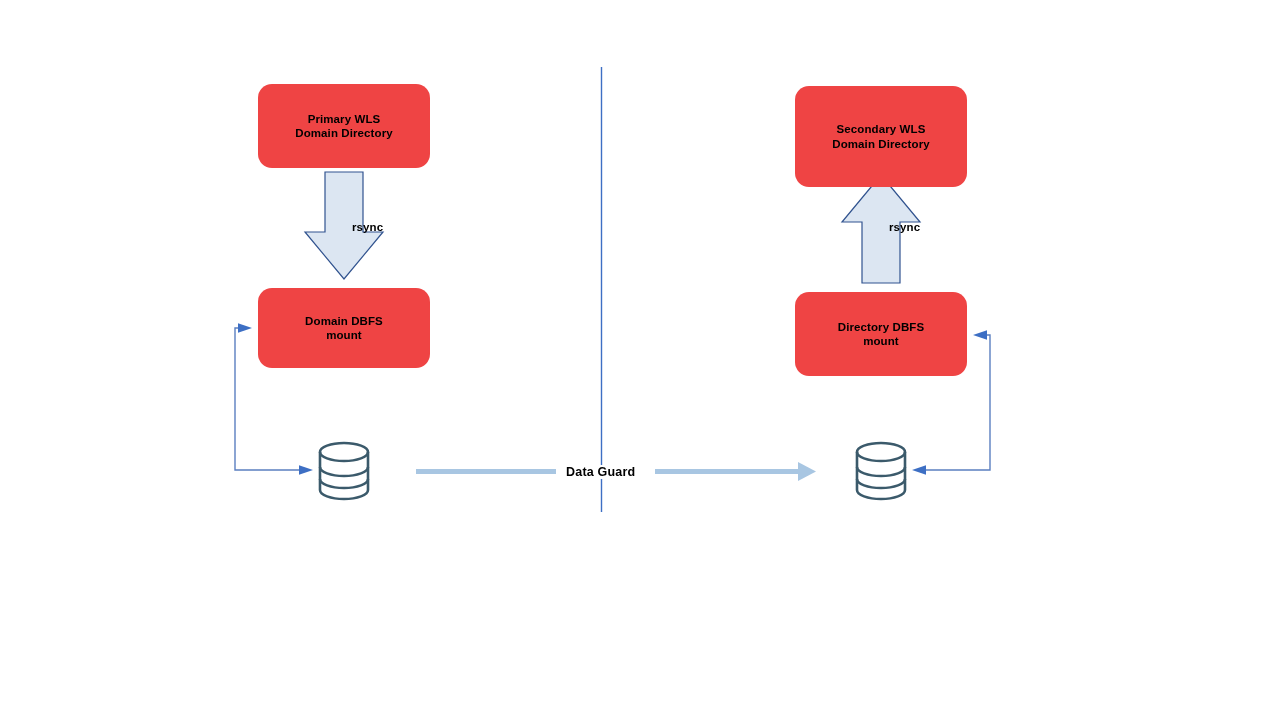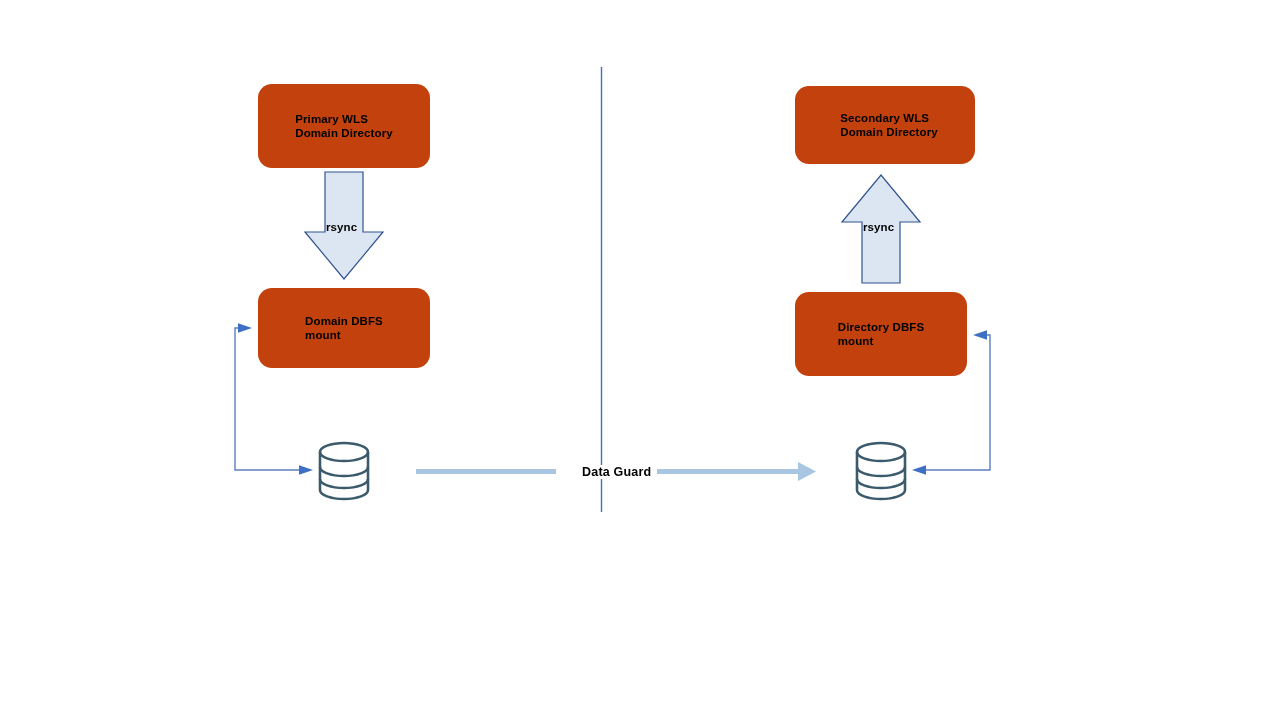--- a/index.html
+++ b/index.html
@@ -20,51 +20,51 @@
   }
   .svg-layer {
     position: absolute;
     left: 0;
     top: 0;
     width: 1280px;
     height: 720px;
   }
   .node-box {
     position: absolute;
-    background: #c2410c;
+    background: #ef4444;
     border-radius: 14px;
     display: flex;
     align-items: center;
     justify-content: center;
-    text-align: left;
+    text-align: center;
     color: #000000;
     font-weight: bold;
     font-size: 11.5px;
     line-height: 1.25;
     letter-spacing: 0.1px;
   }
   .node-box span { display: block; }
   .edge-label {
     position: absolute;
     color: #000000;
     font-weight: bold;
     font-size: 11.5px;
     white-space: nowrap;
     letter-spacing: 0.1px;
+    margin-left: 26px;
   }
   .dg-label {
     position: absolute;
     color: #000000;
     font-weight: bold;
     font-size: 12.5px;
     white-space: nowrap;
     background: #ffffff;
     padding: 0 6px;
     letter-spacing: 0.2px;
-    margin-left: 16px;
   }
 </style>
 </head>
 <body>
 
 <div id="canvas">
 
   <svg class="svg-layer" viewBox="0 0 1280 720">
 
     <line x1="601.5" y1="67" x2="601.5" y2="512" stroke="#3d6fc4" stroke-width="1.4"></line>
@@ -107,21 +107,21 @@
 
   </svg>
 
   <div class="node-box" style="left:258px; top:84px; width:172px; height:84px;">
     <div>
       <span>Primary WLS</span>
       <span>Domain Directory</span>
     </div>
   </div>
 
-  <div class="node-box" style="left:795px; top:86px; width:172px; height:78px;padding-left:8px;">
+  <div class="node-box" style="left:795px; top:86px; width:172px; height:101px;">
     <div>
       <span>Secondary WLS</span>
       <span>Domain Directory</span>
     </div>
   </div>
 
   <div class="node-box" style="left:258px; top:288px; width:172px; height:80px;">
     <div>
       <span>Domain DBFS</span>
       <span>mount</span>

